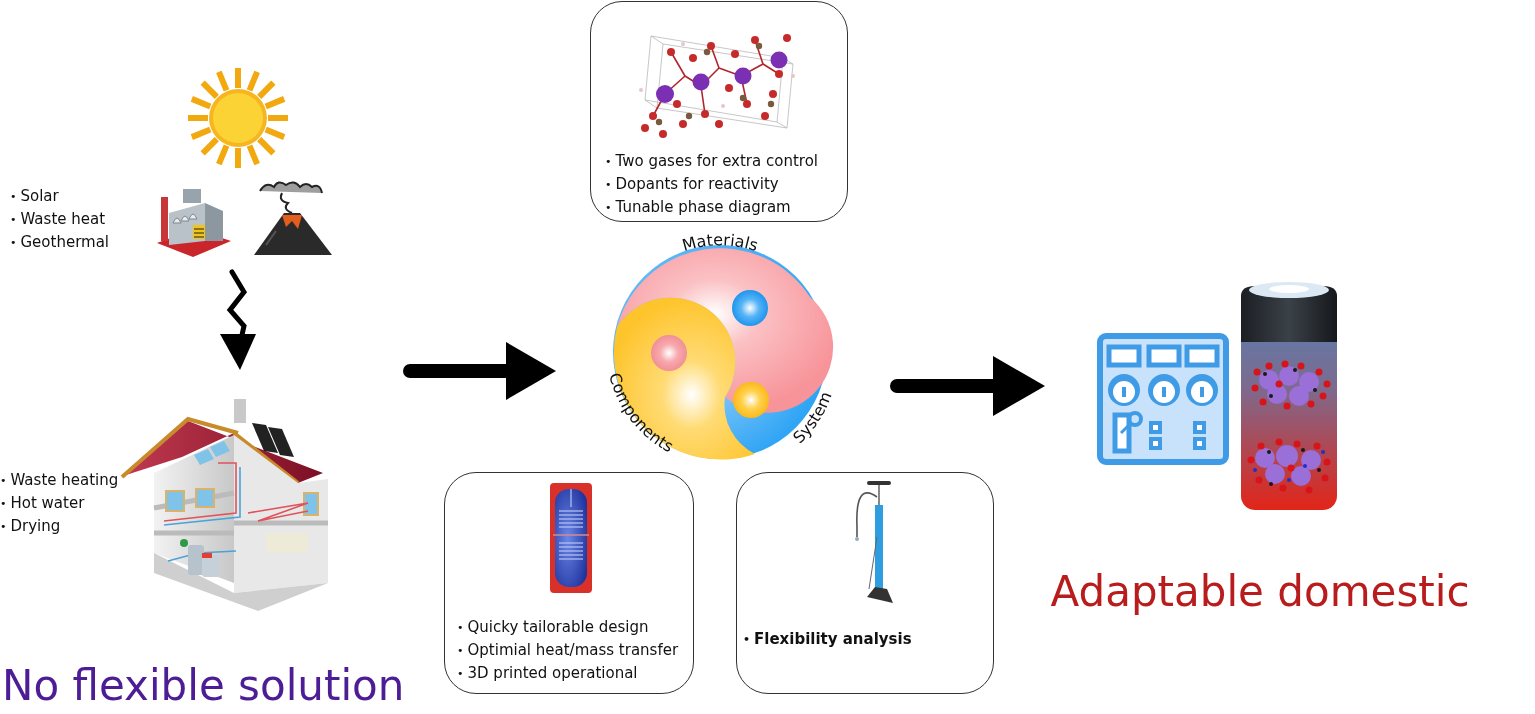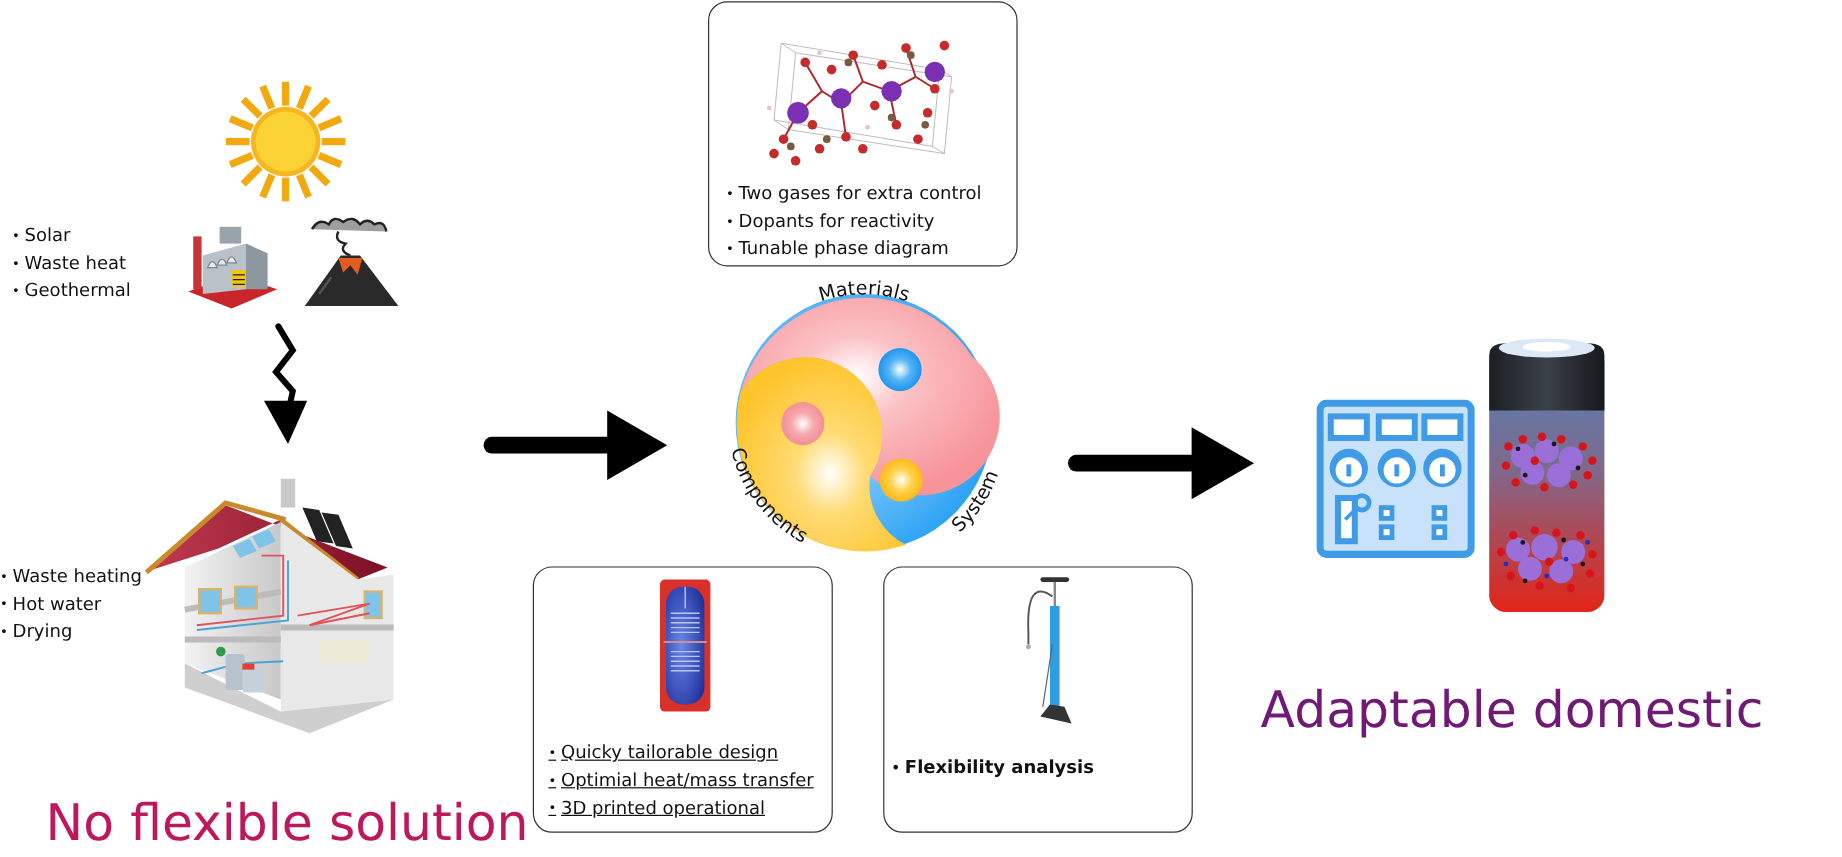--- a/index.html
+++ b/index.html
@@ -1,24 +1,24 @@
 <!DOCTYPE html>
 <html><head>
 <meta charset="utf-8">
 <style>
   html, body { margin:0; padding:0; background:#ffffff; }
   body { width:1535px; height:714px; position:relative; overflow:hidden;
          font-family:"DejaVu Sans", "Liberation Sans", sans-serif; color:#111; }
   .abs { position:absolute; }
   .bullets { margin:0; padding:0; list-style:none; font-size:15px; line-height:22px; }
   .bullets li::before { content:"\2022"; margin-right:4px; font-size:11px; vertical-align:1px; }
-  .box { position:absolute; border:1.3px solid #333; border-radius:16px; background:#fff; }
+  .box { position:absolute; border:1.3px solid #333; border-radius:32px; background:#fff; }
   .box .bullets { position:absolute; font-size:15px; line-height:22px; }
-  .headline-red { color:#be185d; font-size:42px; line-height:48px; white-space:nowrap;margin-left:36px; }
-  .headline-green { color:#701a75; font-size:42px; line-height:52px; text-align:center; white-space:nowrap; }
+  .headline-red { color:#4c1d95; font-size:42px; line-height:48px; white-space:nowrap; }
+  .headline-green { color:#b91c1c; font-size:42px; line-height:52px; text-align:center; white-space:nowrap; }
   svg { display:block; }
 </style>
 </head>
 <body>
 
 <div class="abs" style="left:188px;top:68px;">
   <svg width="100" height="100" viewBox="0 0 100 100">
     <g fill="#f2a80f">
       <g id="rays">
         <rect x="47" y="0" width="6" height="20"></rect>
@@ -286,21 +286,21 @@
         <line x1="10" y1="62" x2="34" y2="62"></line>
           <line x1="10" y1="66" x2="34" y2="66"></line>
           <line x1="10" y1="70" x2="34" y2="70"></line>
           <line x1="10" y1="74" x2="34" y2="74"></line>
           <line x1="10" y1="78" x2="34" y2="78"></line>
       </g>
       <line x1="4" y1="54" x2="40" y2="54" stroke="#d48c8c" stroke-width="1.5"></line>
       <line x1="22" y1="8" x2="22" y2="26" stroke="#b9c6f2" stroke-width="1.2"></line>
     </svg>
   </div>
-  <ul class="bullets" style="left:12px;top:143px;text-decoration:underline;">
+  <ul class="bullets" style="left:12px;top:143px;">
     <li>Quicky tailorable design</li>
     <li>Optimial heat/mass transfer</li>
     <li>3D printed operational</li>
   </ul>
 </div>
 
 <div class="box" style="left:736px;top:472px;width:256px;height:220px;">
   <div class="abs" style="left:110px;top:4px;">
     <svg width="50" height="130" viewBox="0 0 50 130">
       <rect x="20" y="4" width="24" height="4" rx="2" fill="#333"></rect>

